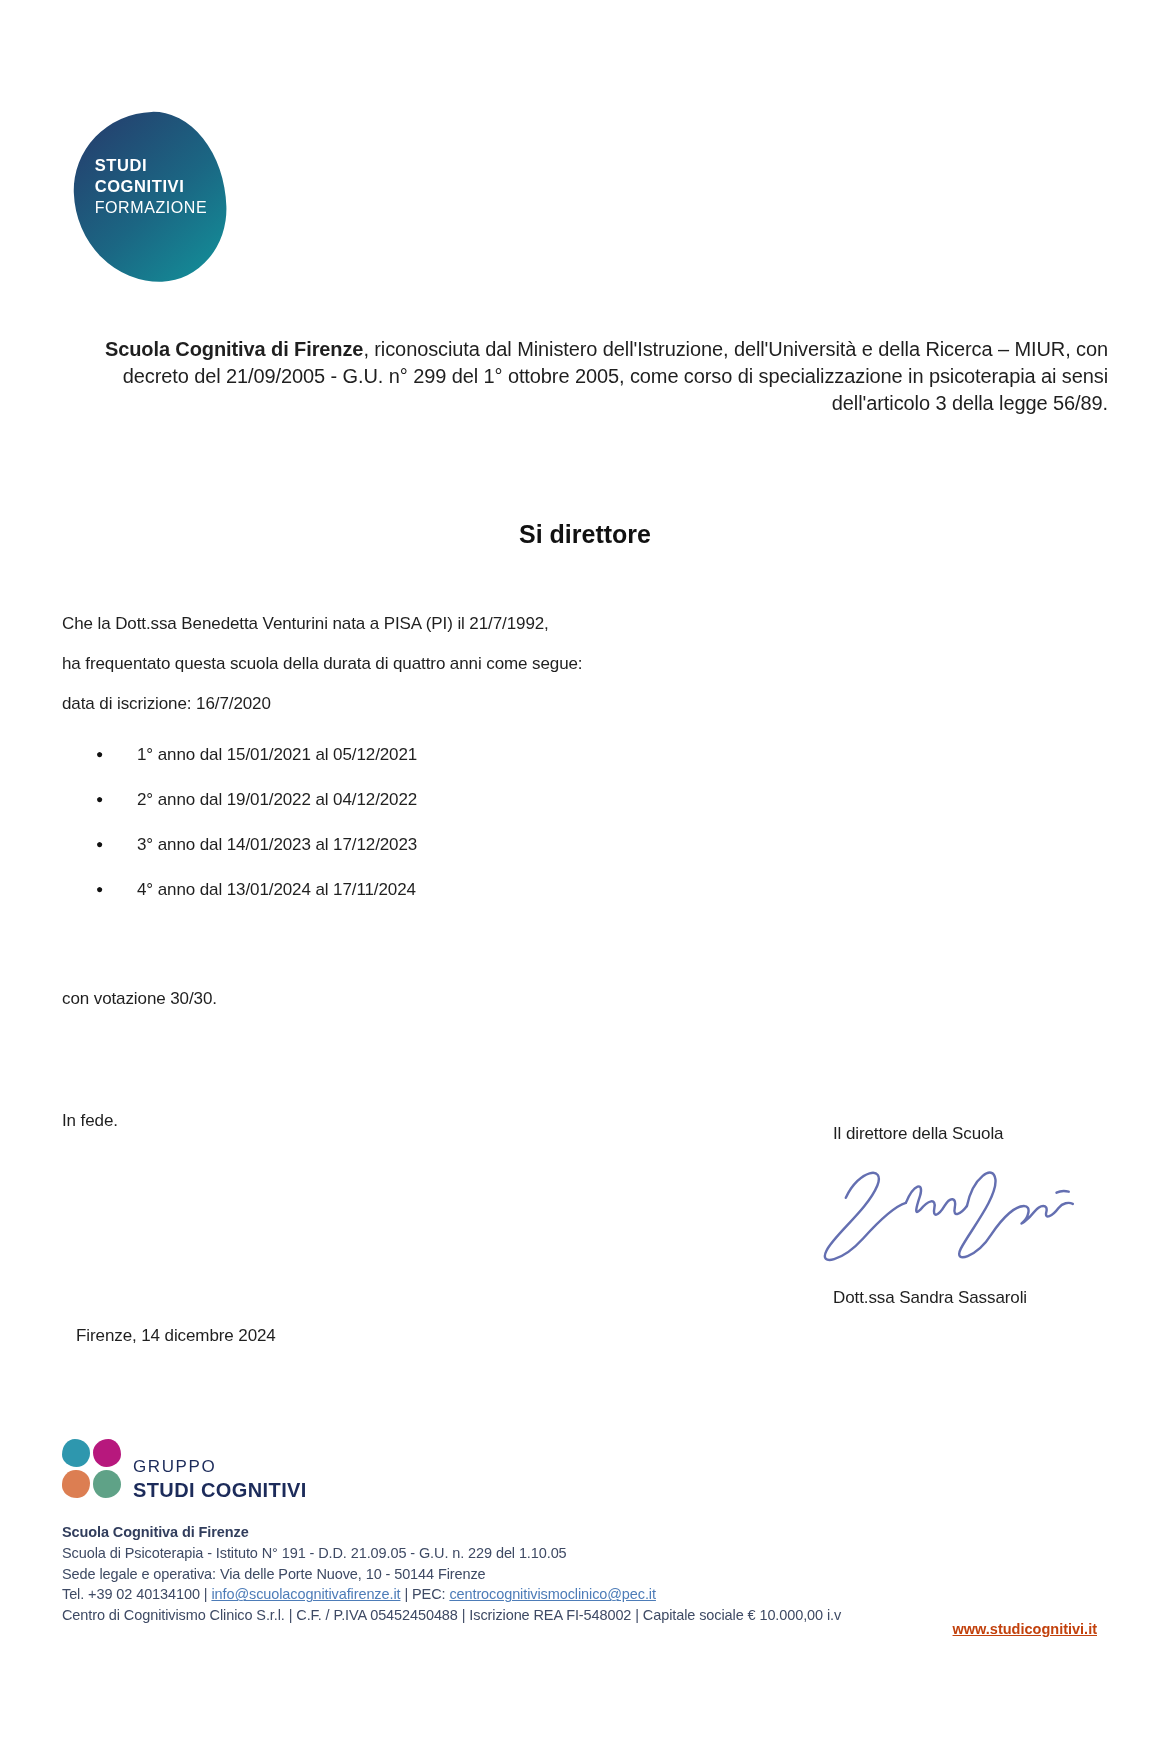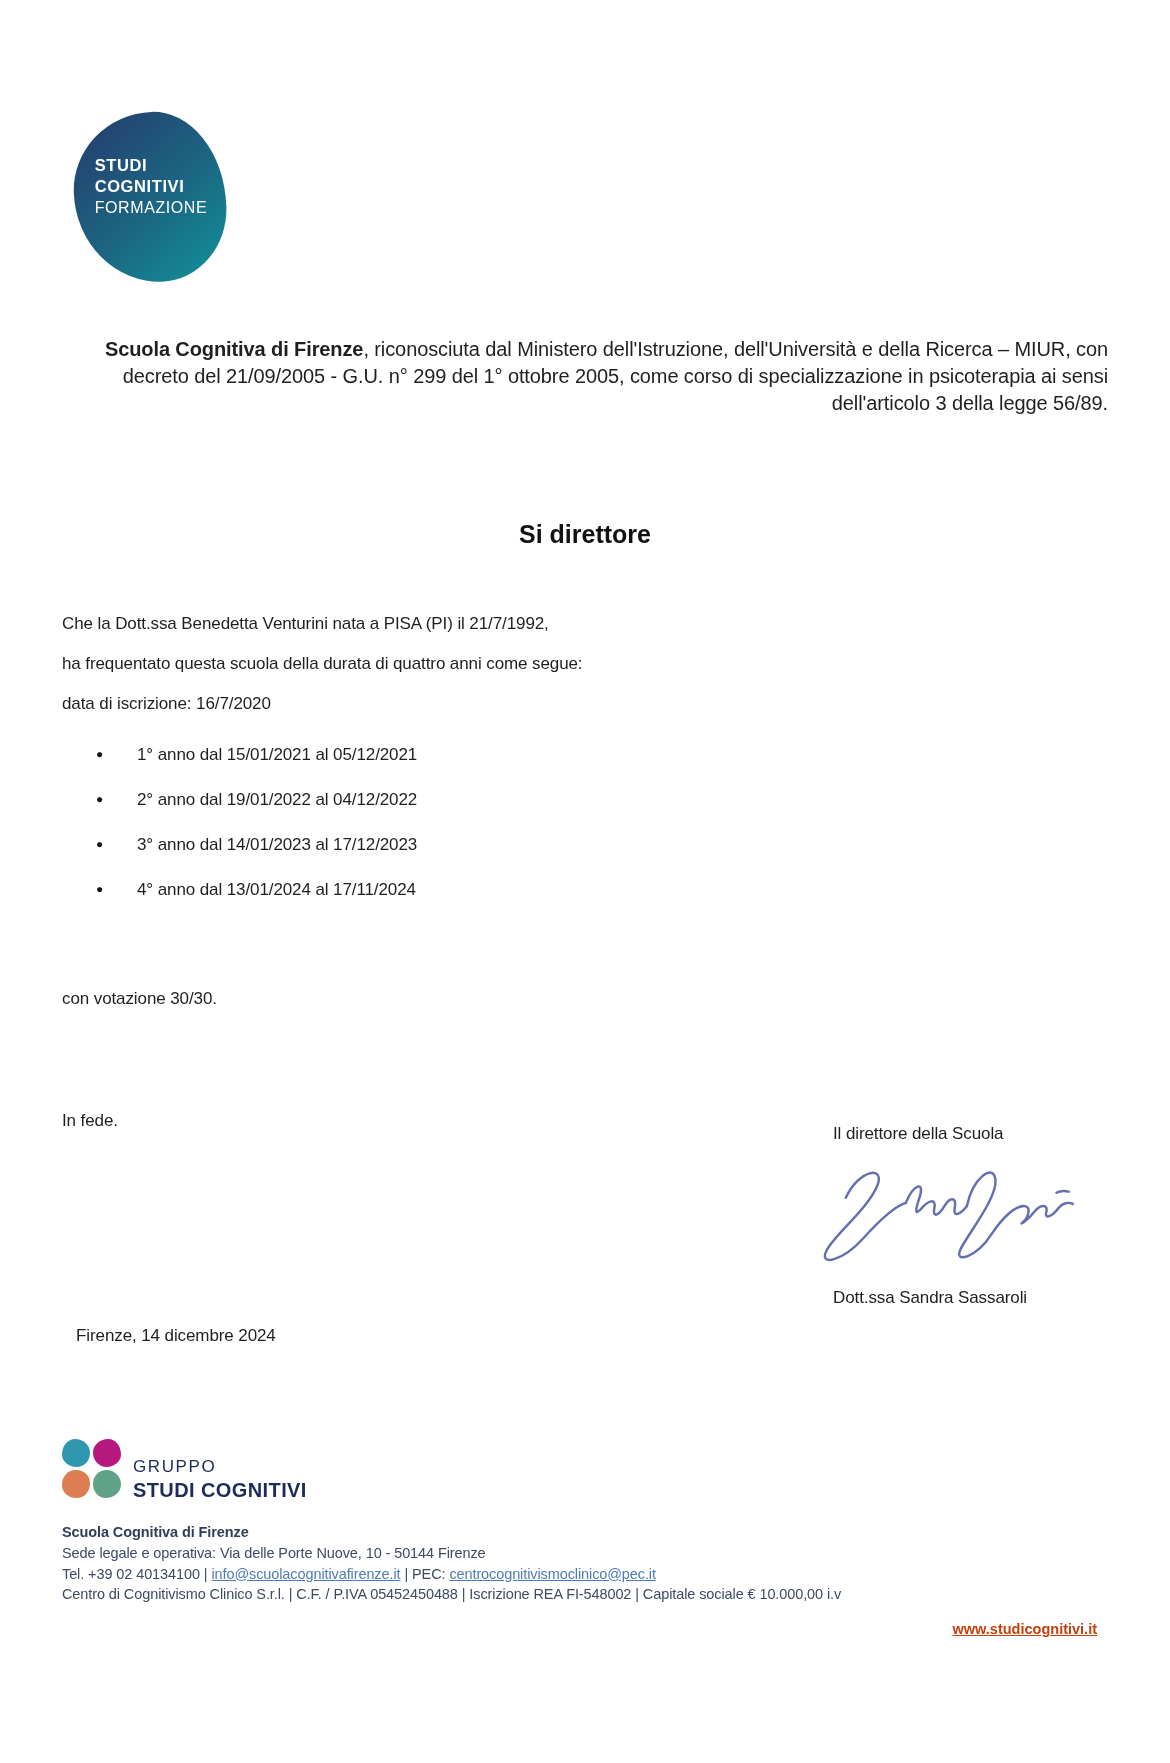--- a/index.html
+++ b/index.html
@@ -146,20 +146,21 @@
     <div class="dot dot-orange"></div>
     <div class="dot dot-green"></div>
   </div>
   <div class="group-text">
     <div class="group-l1">GRUPPO</div>
     <div class="group-l2">STUDI COGNITIVI</div>
   </div>
 
   <div class="footer">
     <div class="f-bold">Scuola Cognitiva di Firenze</div>
+    <div>Scuola di Psicoterapia - Istituto N° 191 - D.D. 21.09.05 - G.U. n. 229 del 1.10.05</div>
     <div>Sede legale e operativa: Via delle Porte Nuove, 10 - 50144 Firenze</div>
     <div><span>Tel. +39 02 40134100 | </span><span class="link">info@scuolacognitivafirenze.it</span><span> | PEC: </span><span class="link">centrocognitivismoclinico@pec.it</span></div>
     <div>Centro di Cognitivismo Clinico S.r.l. | C.F. / P.IVA 05452450488 | Iscrizione REA FI-548002 | Capitale sociale € 10.000,00 i.v</div>
   </div>
 
   <div class="site-link">www.studicognitivi.it</div>
 
 </div>
 
 </body></html>

